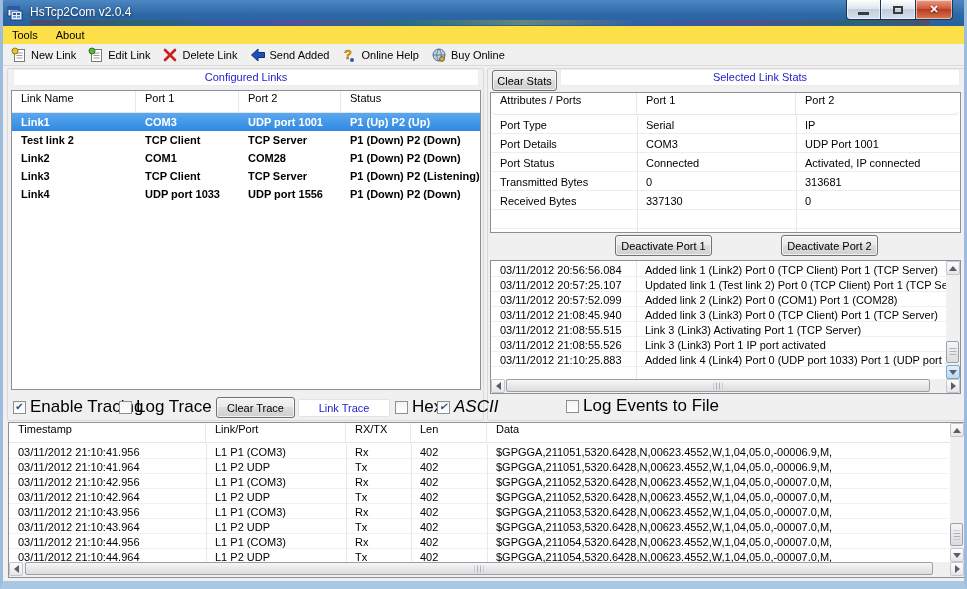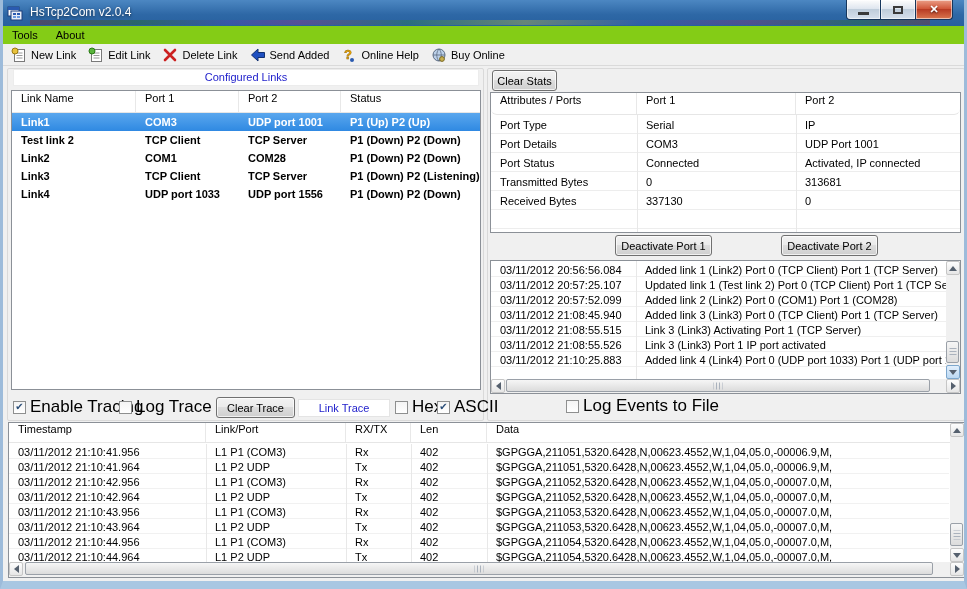--- a/index.html
+++ b/index.html
@@ -18,21 +18,21 @@
   .wbtn { height:20px; border:1px solid #16365c; border-top:none; display:flex; align-items:center; justify-content:center;
     background:linear-gradient(#fdfdfd,#dfe6ef 45%,#bfcddb 50%,#d7e0ec); box-shadow:inset 0 0 0 1px rgba(255,255,255,.55); }
   .wbtn.min { width:35px; border-bottom-left-radius:4px; }
   .wbtn.max { width:35px; border-left:none; }
   .wbtn.close { width:37px; border-left:none; border-bottom-right-radius:4px;
     background:linear-gradient(#eb9f87,#d1573b 45%,#b83c24 50%,#d9764f); }
   .g-min { width:11px; height:3px; background:#3a3a3a; margin-top:8px; }
   .g-max { width:10px; height:8px; border:2px solid #3a3a3a; }
   .g-close { color:#fff; font-size:11px; font-weight:bold; text-shadow:0 1px 2px rgba(0,0,0,.6); }
   
-  .menubar { position:absolute; left:0; top:26px; width:961px; height:18px; background:#84cc16; display:flex; align-items:center; }
+  .menubar { position:absolute; left:0; top:26px; width:961px; height:18px; background:#fde047; display:flex; align-items:center; }
   .menu-item { padding:0 9px; font-size:11px; }
   .toolbar { position:absolute; left:0; top:44px; width:961px; height:22px; background:#f0f0f0;
     border-bottom:1px solid #dadada; display:flex; align-items:center; padding-left:3px; }
   .tbtn { display:flex; align-items:center; gap:4px; padding:2px 7px 2px 5px; font-size:11px; }
   .tico { width:16px; height:16px; display:inline-block; }
   
   .gbox { position:absolute; border:1px solid #d9d9d9; border-radius:2px; background:transparent; }
   .sect-title { position:absolute; background:#fff; border:1px solid #ececec; text-align:center; font-size:11px;
     color:var(--label-blue,#2222cc); line-height:15px; height:17px; }
   
@@ -216,20 +216,21 @@
         <div class="lv-row">
         <span class="c0">Link4</span>
         <span class="c1">UDP port 1033</span>
         <span class="c2">UDP port 1556</span>
         <span class="c3">P1 (Down) P2 (Down)</span>
       </div>
       </div>
   </div>
 
   <div class="btn" style="left:489px; top:70px; width:65px;">Clear Stats</div>
+  <div class="sect-title" style="left:557px; top:69px; width:400px;">Selected Link Stats</div>
   <div class="lv" id="stats-lv">
     <div class="lv-head">
       <span class="c0">Attributes / Ports</span>
       <span class="c1">Port 1</span>
       <span class="c2">Port 2</span>
     </div>
     <div class="lv-body" style="position:relative;">
         <div class="lv-row">
         <span class="c0">Port Type</span>
         <span class="c1">Serial</span>
@@ -324,21 +325,21 @@
   <label class="cb" style="left:116px; top:400px;">
     <span class="box"></span>
     <span>Log Trace to File</span>
   </label>
   <div class="btn" style="left:213px; top:397px; width:79px;">Clear Trace</div>
   <div class="trace-name">Link Trace</div>
   <label class="cb" style="left:392px; top:400px;">
     <span class="box"></span>
     <span>Hex</span>
   </label>
-  <label class="cb" style="left:434px; top:400px;">
+  <label class="cb" style="left:434px; top:400px;font-style:italic;">
     <span class="box checked"></span>
     <span>ASCII</span>
   </label>
   <label class="cb" style="left:563px; top:399px;">
     <span class="box"></span>
     <span>Log Events to File</span>
   </label>
 
   <div class="lv" id="trace-lv">
     <div class="lv-head">

